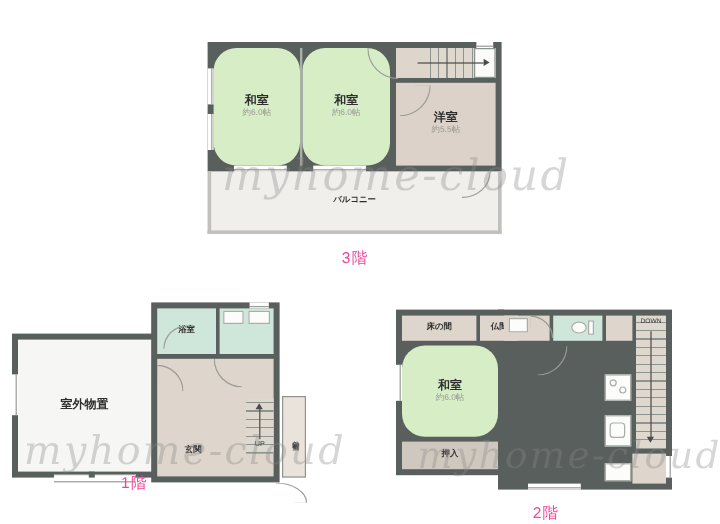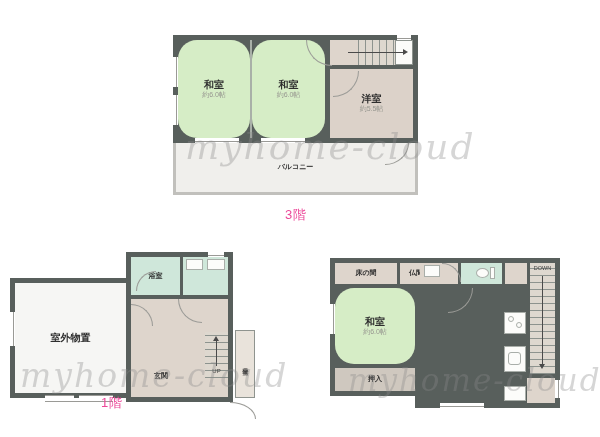--- a/index.html
+++ b/index.html
@@ -158,14 +158,15 @@
     <div class="fixture" style="left:174px;top:90px;width:22px;height:26px;"></div>
     <div class="fixture" style="left:178px;top:96px;width:13px;height:13px;border-radius:3px;"></div>
     <div class="fixture" style="left:174px;top:130px;width:22px;height:15px;"></div>
     <div class="arc arc-br" style="left:118px;top:32px;width:25px;height:25px;"></div>
     <div class="arc arc-tr" style="left:112px;top:7px;width:19px;height:19px;"></div>
     <div class="win-v" style="left:0;top:48px;width:5px;height:30px;"></div>
     <div class="win-h" style="left:110px;top:147px;width:44px;height:5px;"></div>
     <div class="win-v" style="left:225px;top:124px;width:5px;height:18px;"></div>
   </div>
   <div class="wm" style="left:348px;top:362px;font-size:31px;">myhome-cloud</div>
+  <div class="caption" style="left:425px;top:419px;">2階</div>
 
 </div>
 
 </body></html>

